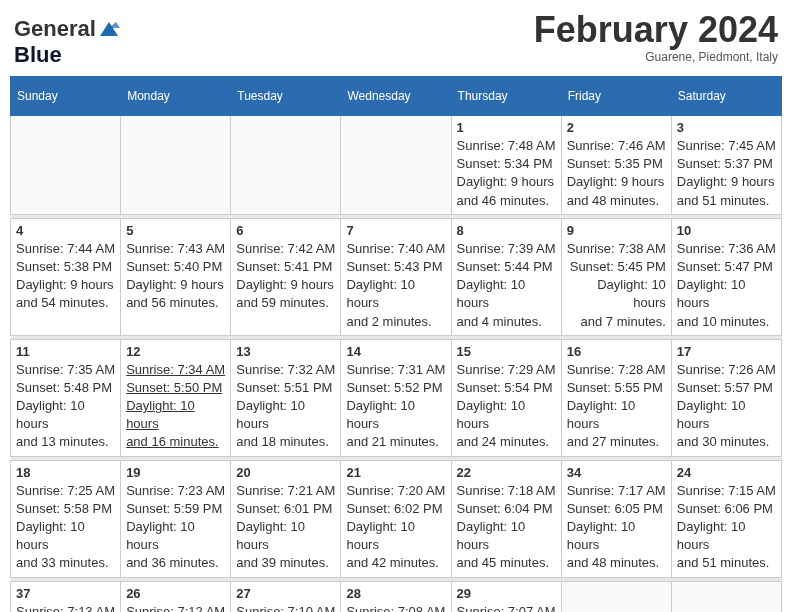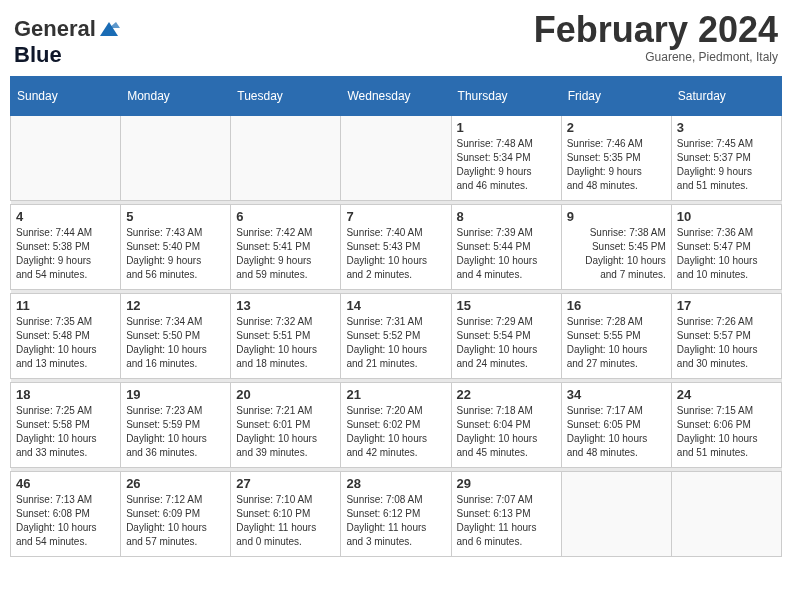--- a/index.html
+++ b/index.html
@@ -81,21 +81,21 @@
       background: #f9f9f9;
     }
     .day-number {
       font-size: 13px;
       font-weight: bold;
       color: #333;
       margin-bottom: 2px;
     }
     .day-info {
       color: #333;
-      font-size: 10px;
+      font-size: 13px;
       line-height: 1.4;
     }
     tr.week-row td {
       padding: 4px 5px;
       height: 85px;
     }
   </style>
 </head>
 <body>
 
@@ -218,21 +218,21 @@
       <tr class="week-row">
         <td>
           <div class="day-number">11</div>
           <div class="day-info" style="white-space: pre-line;">Sunrise: 7:35 AM
 Sunset: 5:48 PM
 Daylight: 10 hours
 and 13 minutes.</div>
         </td>
         <td>
           <div class="day-number">12</div>
-          <div class="day-info" style="white-space: pre-line;">Sunrise: 7:34 AM
+          <div class="day-info" style="white-space: pre-line; text-decoration: underline;">Sunrise: 7:34 AM
 Sunset: 5:50 PM
 Daylight: 10 hours
 and 16 minutes.</div>
         </td>
         <td>
           <div class="day-number">13</div>
           <div class="day-info" style="white-space: pre-line;">Sunrise: 7:32 AM
 Sunset: 5:51 PM
 Daylight: 10 hours
 and 18 minutes.</div>
@@ -318,21 +318,21 @@
 Sunset: 6:06 PM
 Daylight: 10 hours
 and 51 minutes.</div>
         </td>
       </tr>
       <tr>
         <td colspan="7" style="height: 4px; background-color: rgb(232, 232, 232); padding: 0px; border: none;"></td>
       </tr>
       <tr class="week-row">
         <td>
-          <div class="day-number">46</div>
+          <div class="day-number">37</div>
           <div class="day-info" style="white-space: pre-line;">Sunrise: 7:13 AM
 Sunset: 6:08 PM
 Daylight: 10 hours
 and 54 minutes.</div>
         </td>
         <td>
           <div class="day-number">26</div>
           <div class="day-info" style="white-space: pre-line;">Sunrise: 7:12 AM
 Sunset: 6:09 PM
 Daylight: 10 hours

